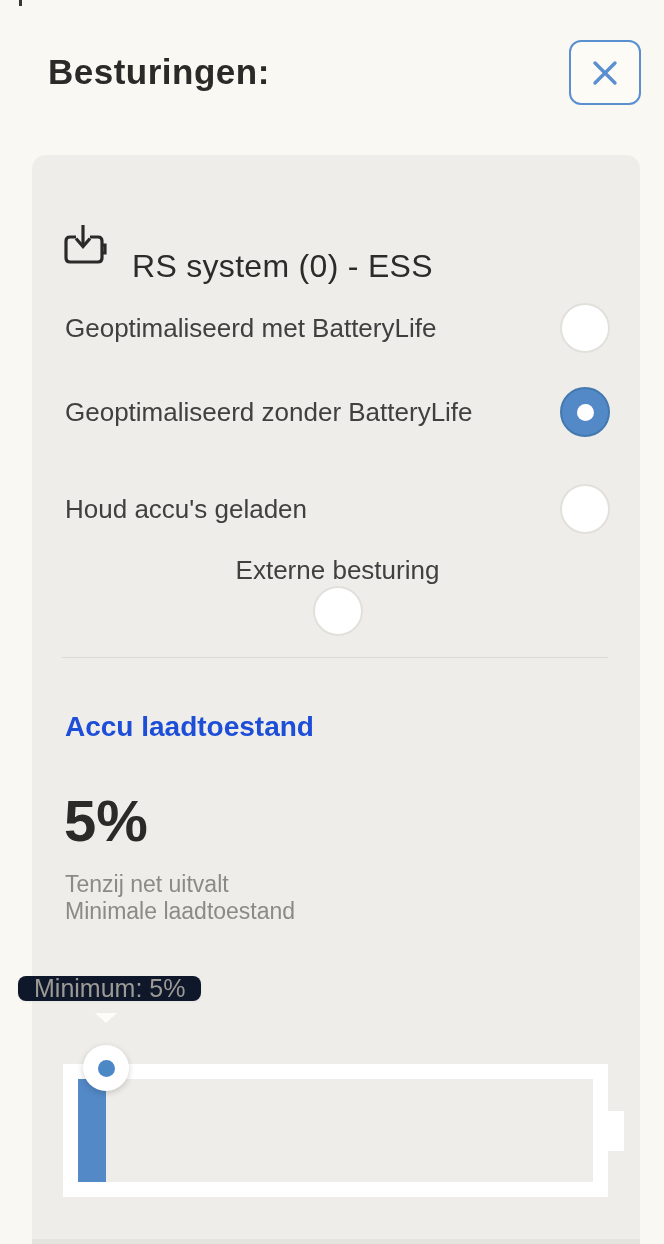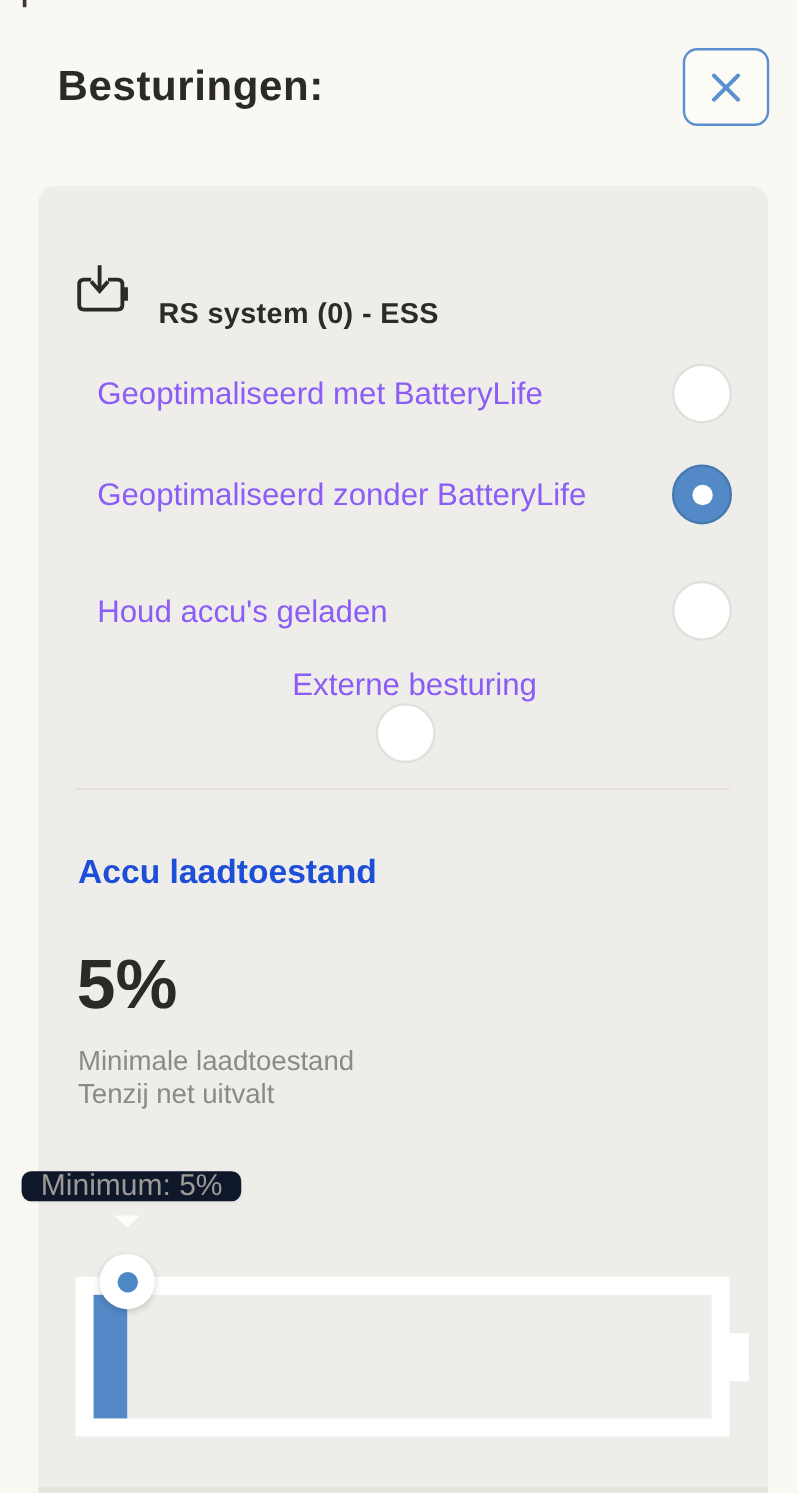--- a/index.html
+++ b/index.html
@@ -26,28 +26,28 @@
   }
 
   
   .card{
     left:32px;top:155px;width:608px;height:1089px;
     background:#EFEDE9;border-radius:14px 14px 0 0;
   }
   .card-bottom-strip{left:32px;top:1239px;width:608px;height:5px;background:#E5E3DE;}
 
   .card-header{left:62px;top:203px;display:flex;align-items:center;gap:22px;}
-  .card-title{font-size:24px;font-weight:700;color:#2C2B29;letter-spacing:0.3px;margin-top:45px;}
+  .card-title{font-size:32px;font-weight:400;color:#2C2B29;letter-spacing:0.3px;margin-top:45px;}
 
   
   .option-row{
     left:65px;width:545px;height:50px;position:absolute;
     display:flex;align-items:center;justify-content:space-between;cursor:pointer;
   }
-  .option-label{font-size:26px;color:#8b5cf6;margin-left:16px;}
+  .option-label{font-size:26px;color:#404040;}
   .radio{
     width:50px;height:50px;border-radius:50%;box-sizing:border-box;flex:0 0 auto;
     background:#FFFFFF;border:2px solid #E2E0DB;
     display:flex;align-items:center;justify-content:center;
   }
   .radio .radio-dot{display:none;}
   .radio.selected{
     background:#5389C7;border:2px solid #4479AF;
   }
   .radio.selected .radio-dot{
@@ -146,22 +146,22 @@
       
     </span>
   </div>
 </div>
 
 <div class="abs divider"></div>
 
 <div class="abs soc-heading">Accu laadtoestand</div>
 <div class="abs soc-value">5%</div>
 <div class="abs soc-desc">
+  <div>Tenzij net uitvalt</div>
   <div>Minimale laadtoestand</div>
-  <div>Tenzij net uitvalt</div>
 </div>
 
 <div class="abs tooltip">Minimum: 5%</div>
 <div class="abs tooltip-pointer"></div>
 
 <div class="abs battery-frame"></div>
 <div class="abs battery-nub"></div>
 <div class="abs battery-fill" id="battery-fill" style="width: 28px;"></div>
 <div class="abs slider-handle" id="slider-handle" style="left: 83px;">
   <span class="handle-dot"></span>

